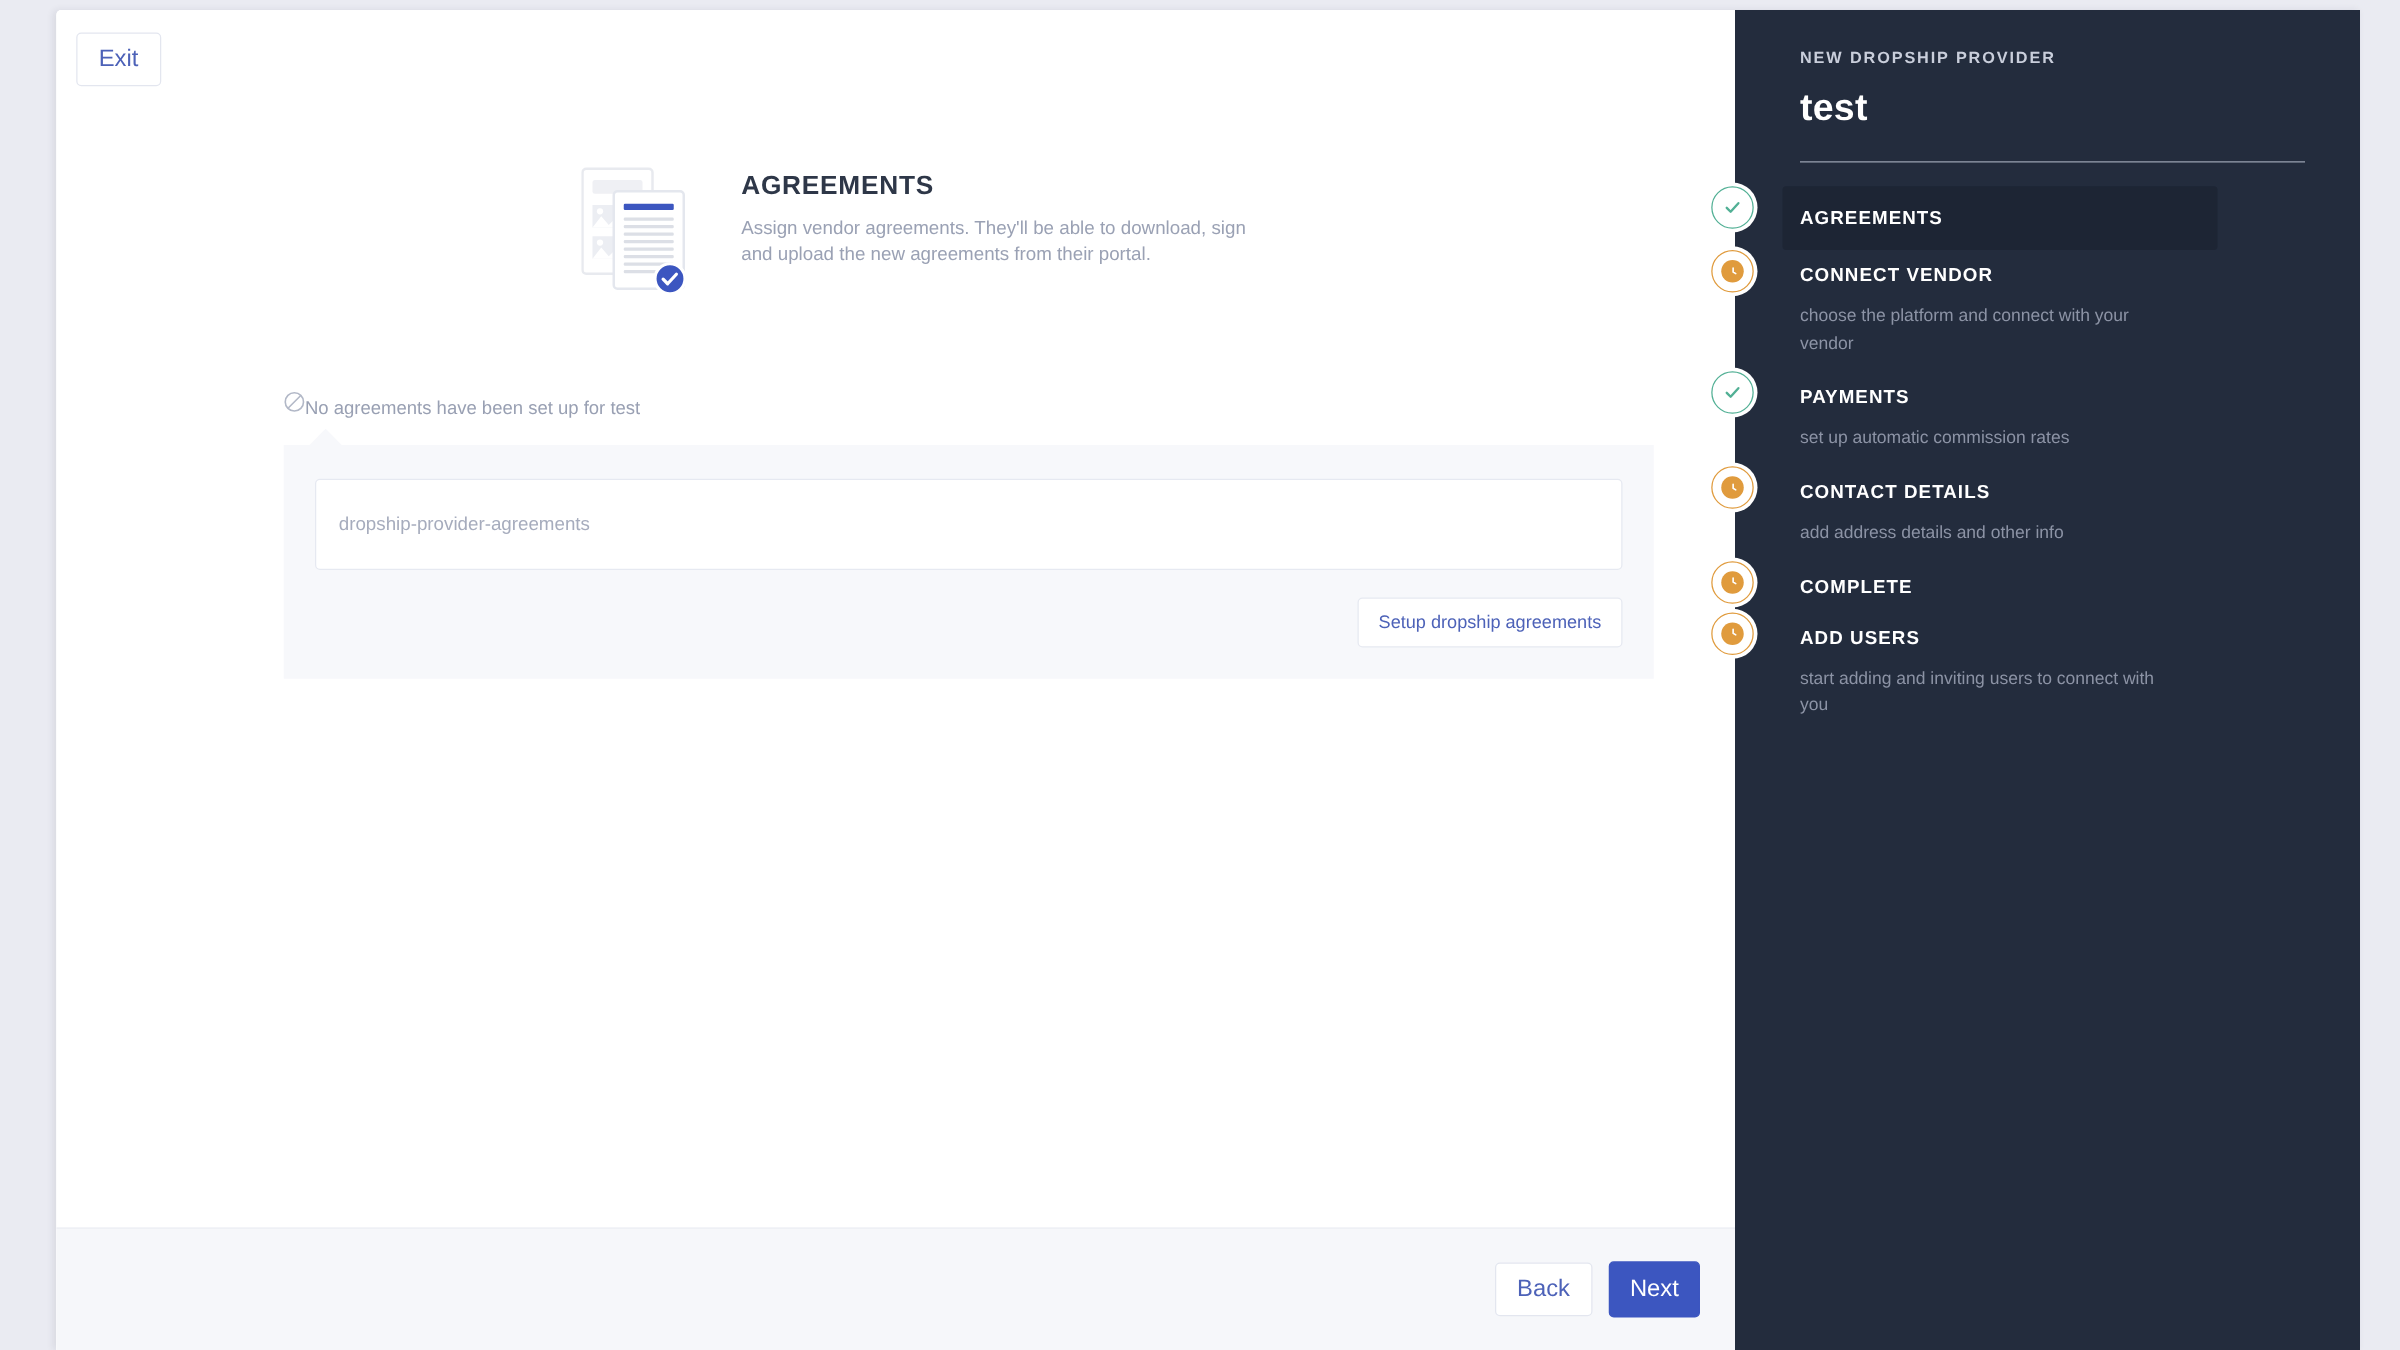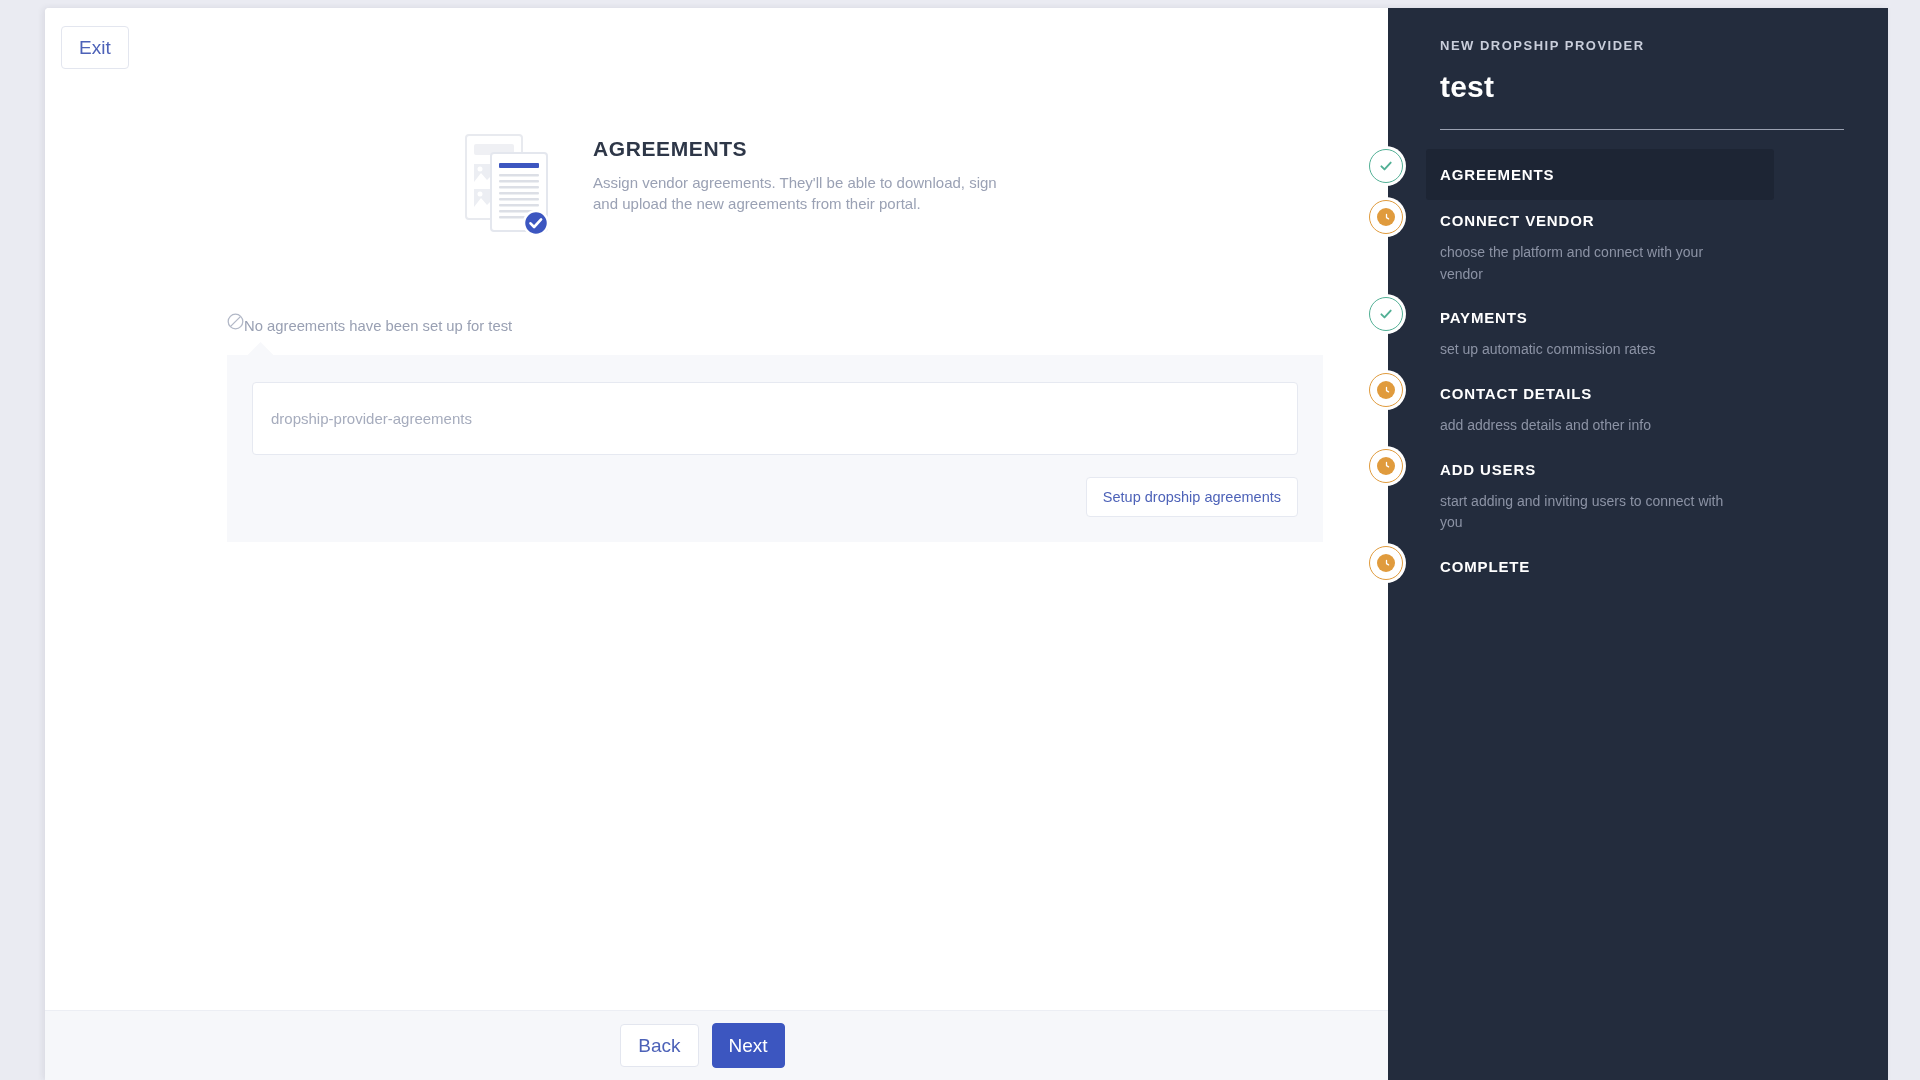--- a/index.html
+++ b/index.html
@@ -142,26 +142,26 @@
     color: #4d62b8;
     padding: 11px 16px;
     font-size: 14.5px;
     border-radius: 4px;
     cursor: pointer;
   }
 
   
   .footer {
     flex: 0 0 auto;
-    height: 70px;
+    height: 98px;
     background: #f6f7fa;
     border-top: 1px solid #eceef4;
     display: flex;
     align-items: center;
-    justify-content: center;
+    justify-content: flex-end;
     gap: 13px;
     padding-right: 28px;
   }
 
   
   .side {
     position: relative;
     width: 500px;
     height: 100%;
     background: #232c3d;
@@ -374,33 +374,33 @@
           </div>
           <div class="step">
             <span class="step-bullet pending">
               <span class="bullet-dot">
                 <svg width="11" height="11" viewBox="0 0 11 11" xmlns="http://www.w3.org/2000/svg">
                   <path d="M5.5 2.4 V5.6 L7.6 6.9" fill="none" stroke="#ffffff" stroke-width="1.3" stroke-linecap="round" stroke-linejoin="round"></path>
                 </svg>
               </span>
             </span>
             <div class="step-block">
-              <div class="step-label">ADD USERS</div>
-              <div class="step-sub">start adding and inviting users to connect with you</div>
+              <div class="step-label">COMPLETE</div>
             </div>
           </div>
           <div class="step">
             <span class="step-bullet pending">
               <span class="bullet-dot">
                 <svg width="11" height="11" viewBox="0 0 11 11" xmlns="http://www.w3.org/2000/svg">
                   <path d="M5.5 2.4 V5.6 L7.6 6.9" fill="none" stroke="#ffffff" stroke-width="1.3" stroke-linecap="round" stroke-linejoin="round"></path>
                 </svg>
               </span>
             </span>
             <div class="step-block">
-              <div class="step-label">COMPLETE</div>
+              <div class="step-label">ADD USERS</div>
+              <div class="step-sub">start adding and inviting users to connect with you</div>
             </div>
           </div>
         </div>
     </div>
 
   </div>
 </div>
 
 </body></html>

